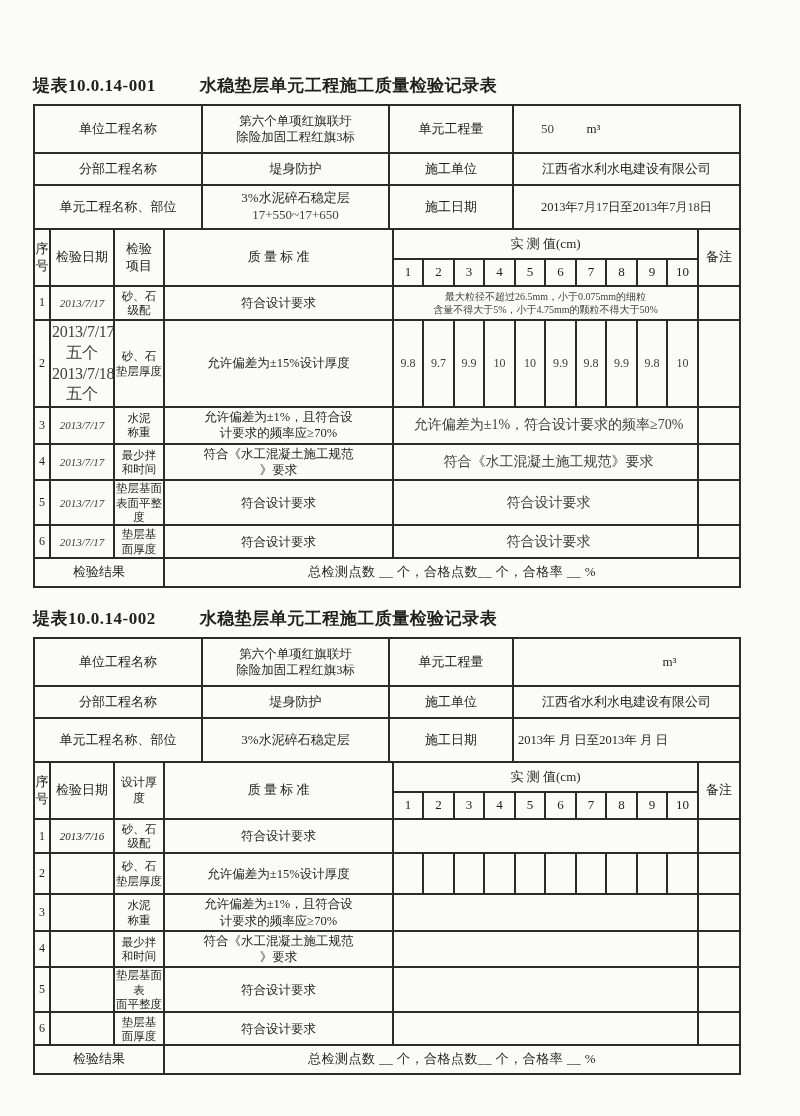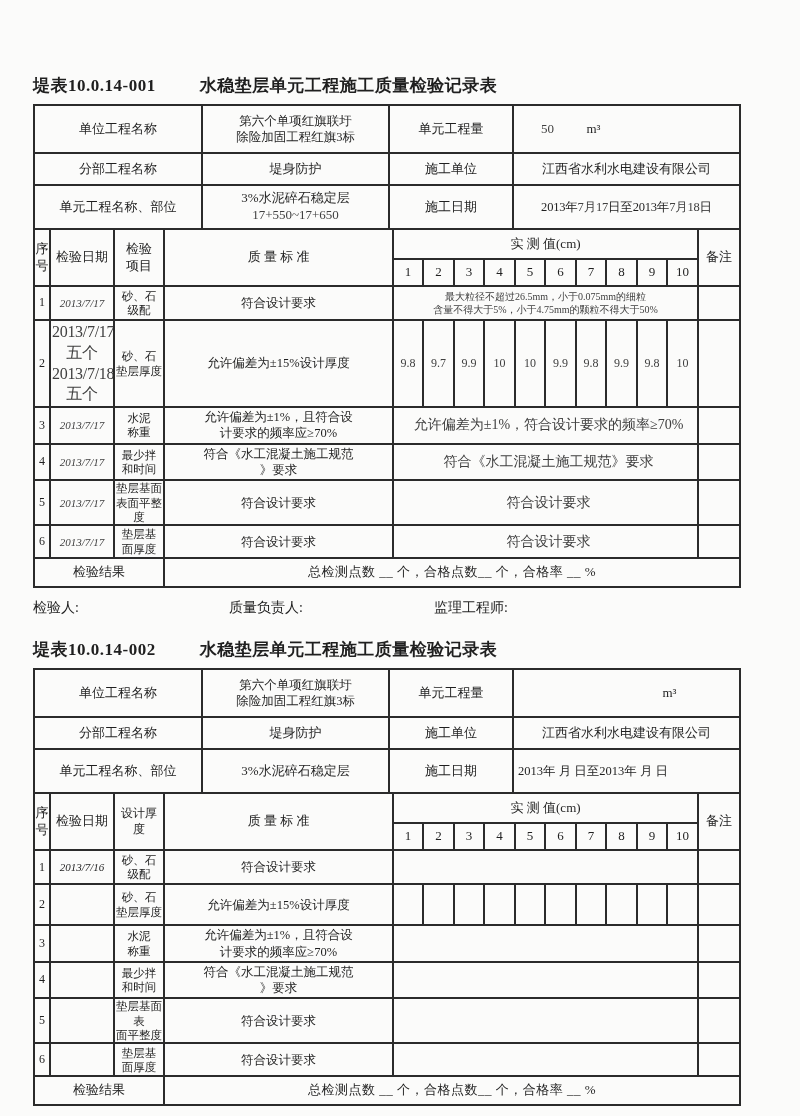--- a/index.html
+++ b/index.html
@@ -207,25 +207,20 @@
       <td colspan="10" class="mline red">符合设计要求</td>
       <td></td>
     </tr>
     <tr class="r-res">
       <td colspan="3">检验结果</td>
       <td colspan="12" class="result-val">总检测点数 __ 个，合格点数__ 个，合格率 __ %</td>
     </tr>
   </tbody>
     </table>
 
-  <div class="signatures">
-    <span class="sig-1">检验人:</span>
-    <span class="sig-2">质量负责人:</span>
-    <span class="sig-3">监理工程师:</span>
-  </div>
 </div>
 
 <div class="sheet">
 
   <div class="form-title ft2">
     <span>堤表10.0.14-002</span>
     <span>水稳垫层单元工程施工质量检验记录表</span>
   </div>
 
   <table class="info">

